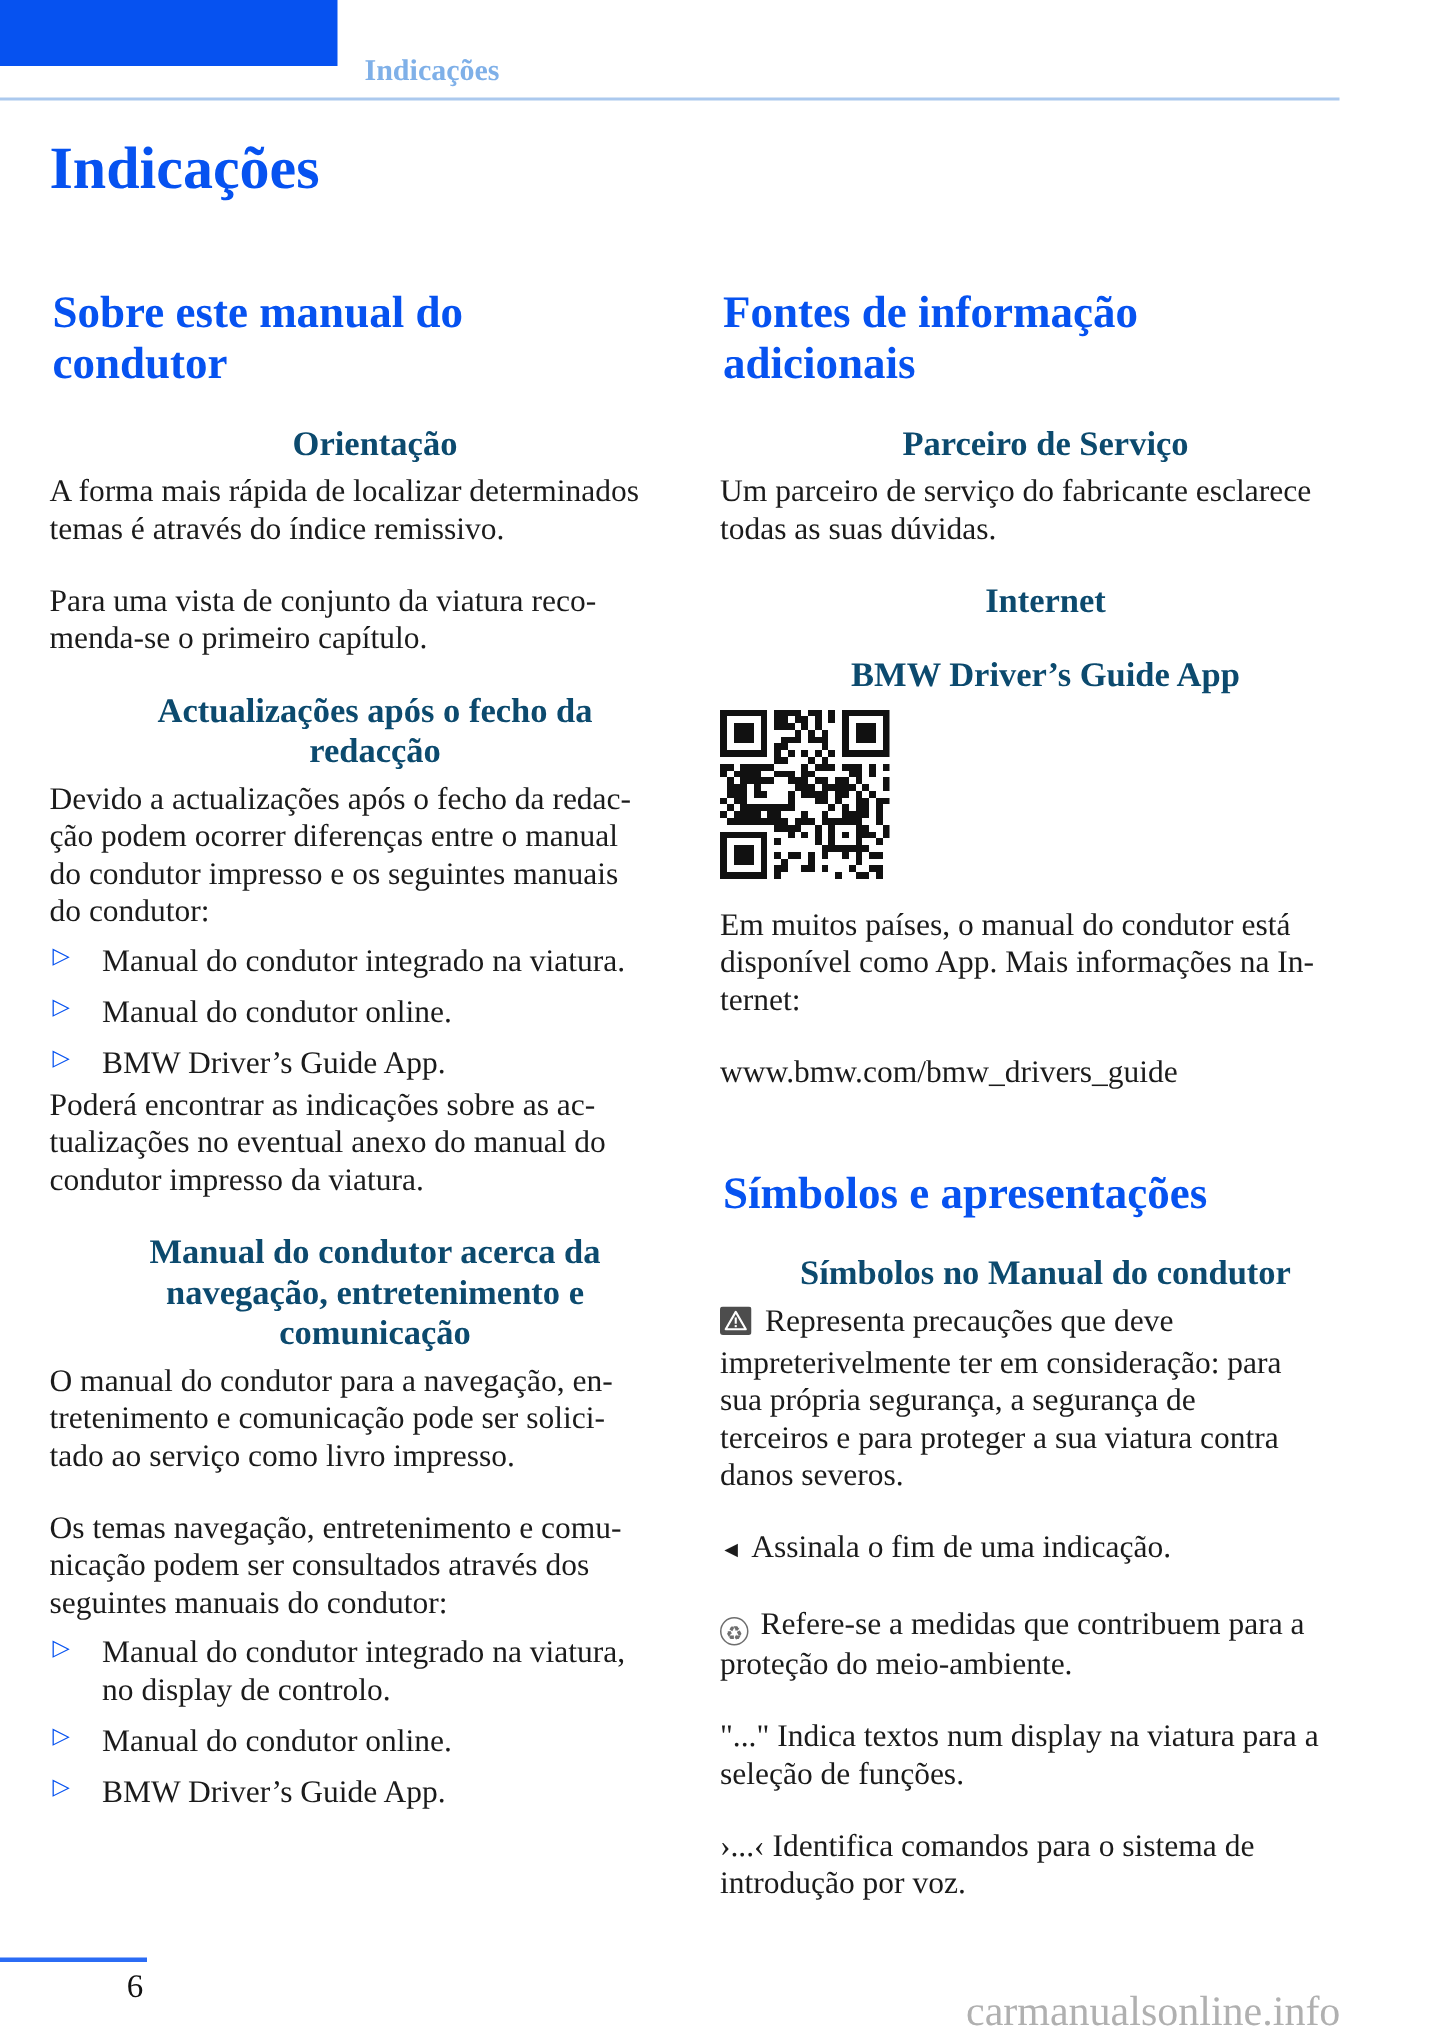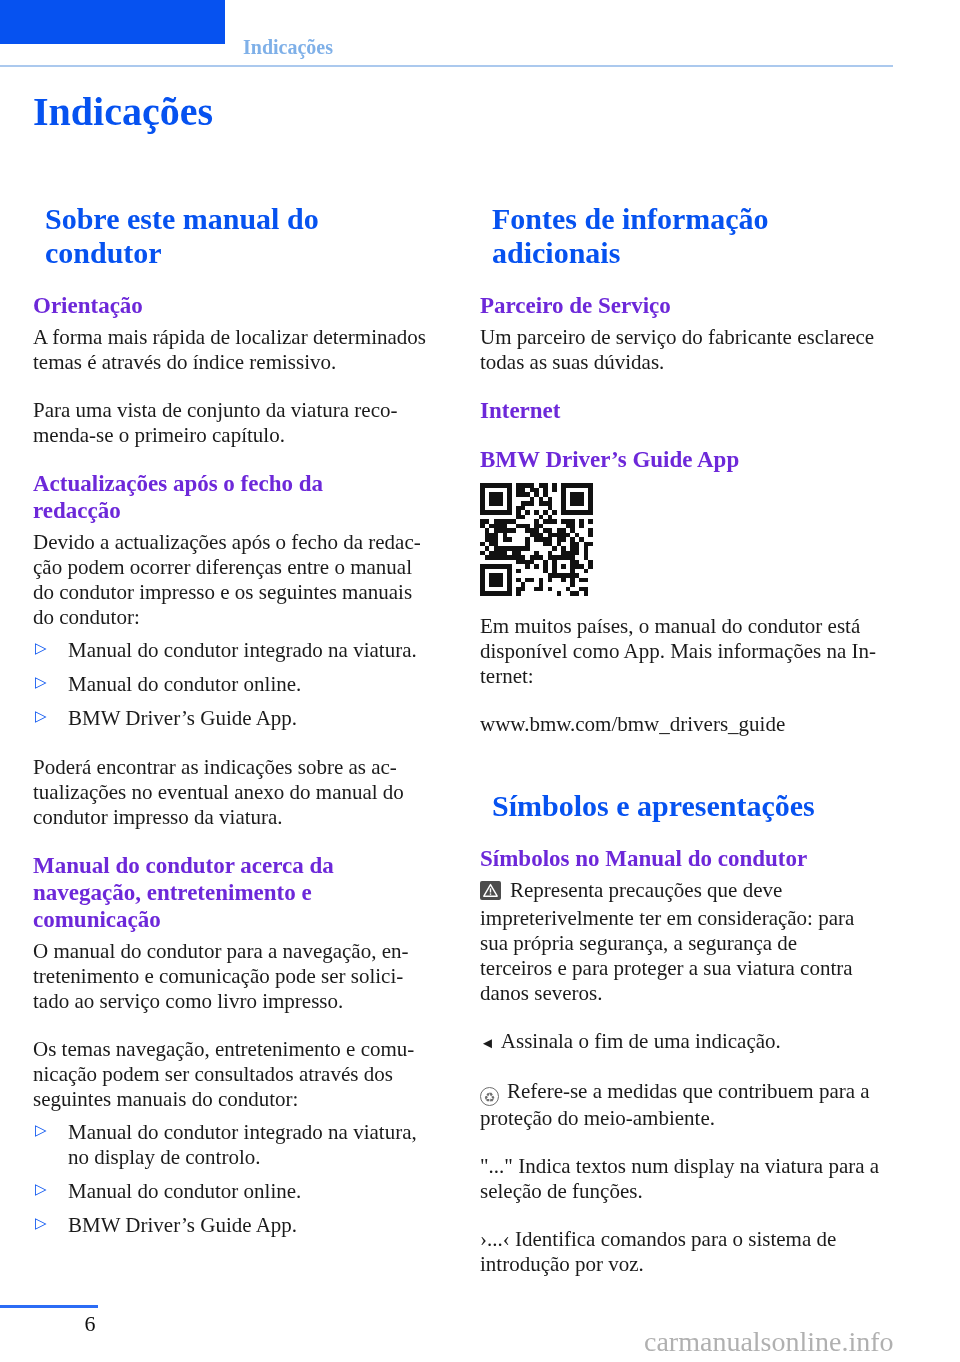--- a/index.html
+++ b/index.html
@@ -9,26 +9,26 @@
   .chapter-bar{position:absolute;left:0;top:23;width:225px;height:44px;background:#0652f0;z-index:2;}
   .header-rule{position:absolute;left:0;top:65px;width:893px;height:2px;background:#abc9ee;z-index:1;}
   .running-header{position:absolute;left:243px;top:36px;font-size:20px;font-weight:bold;color:#7fb0e8;}
   .page-title{position:absolute;left:33px;top:88px;margin:0;font-size:40px;line-height:48px;
               font-weight:bold;color:#0652f0;}
   
   .col{position:absolute;top:190px;width:434px;}
   .col-left{left:33px;}
   .col-right{left:480px;}
   h1,h2,h3,p,.li-text{white-space:pre;}
-  .col h2{margin:12px;font-size:30px;line-height:34px;font-weight:bold;color:#0652f0;}
-  .col h3{margin:22px 0 0;font-size:23px;line-height:27px;font-weight:bold;color:#6d28d9;}
+  .col h2{margin:2px;font-size:30px;line-height:34px;font-weight:bold;color:#0652f0;}
+  .col h3{margin:22px 0 0;font-size:23px;line-height:27px;font-weight:bold;color:#0c4a6e;text-align:center;}
   .col p{margin:6px 0 0;font-size:21px;line-height:25px;}
   .col p + p{margin-top:23px;}
   .col ul{list-style:none;margin:8px 0 0;padding:0;}
-  .col ul + p{margin-top:24px;}
+  .col ul + p{margin-top:3px;}
   .col li{position:relative;padding-left:35px;font-size:21px;line-height:25px;}
   .col li + li{margin-top:9px;}
   .bullet{position:absolute;left:2px;top:3px;font-size:15px;line-height:15px;color:#0652f0;}
   .mt-symbols{margin-top:52px !important;}
   
   .qr{margin-top:10px;width:113px;height:113px;}
   .qr + p{margin-top:18px;}
   
   .warn-icon{display:inline-block;vertical-align:-3px;margin-right:9px;}
   .circ-icon{display:inline-block;width:19px;height:19px;border:1.5px solid #6e6e6e;border-radius:50%;

